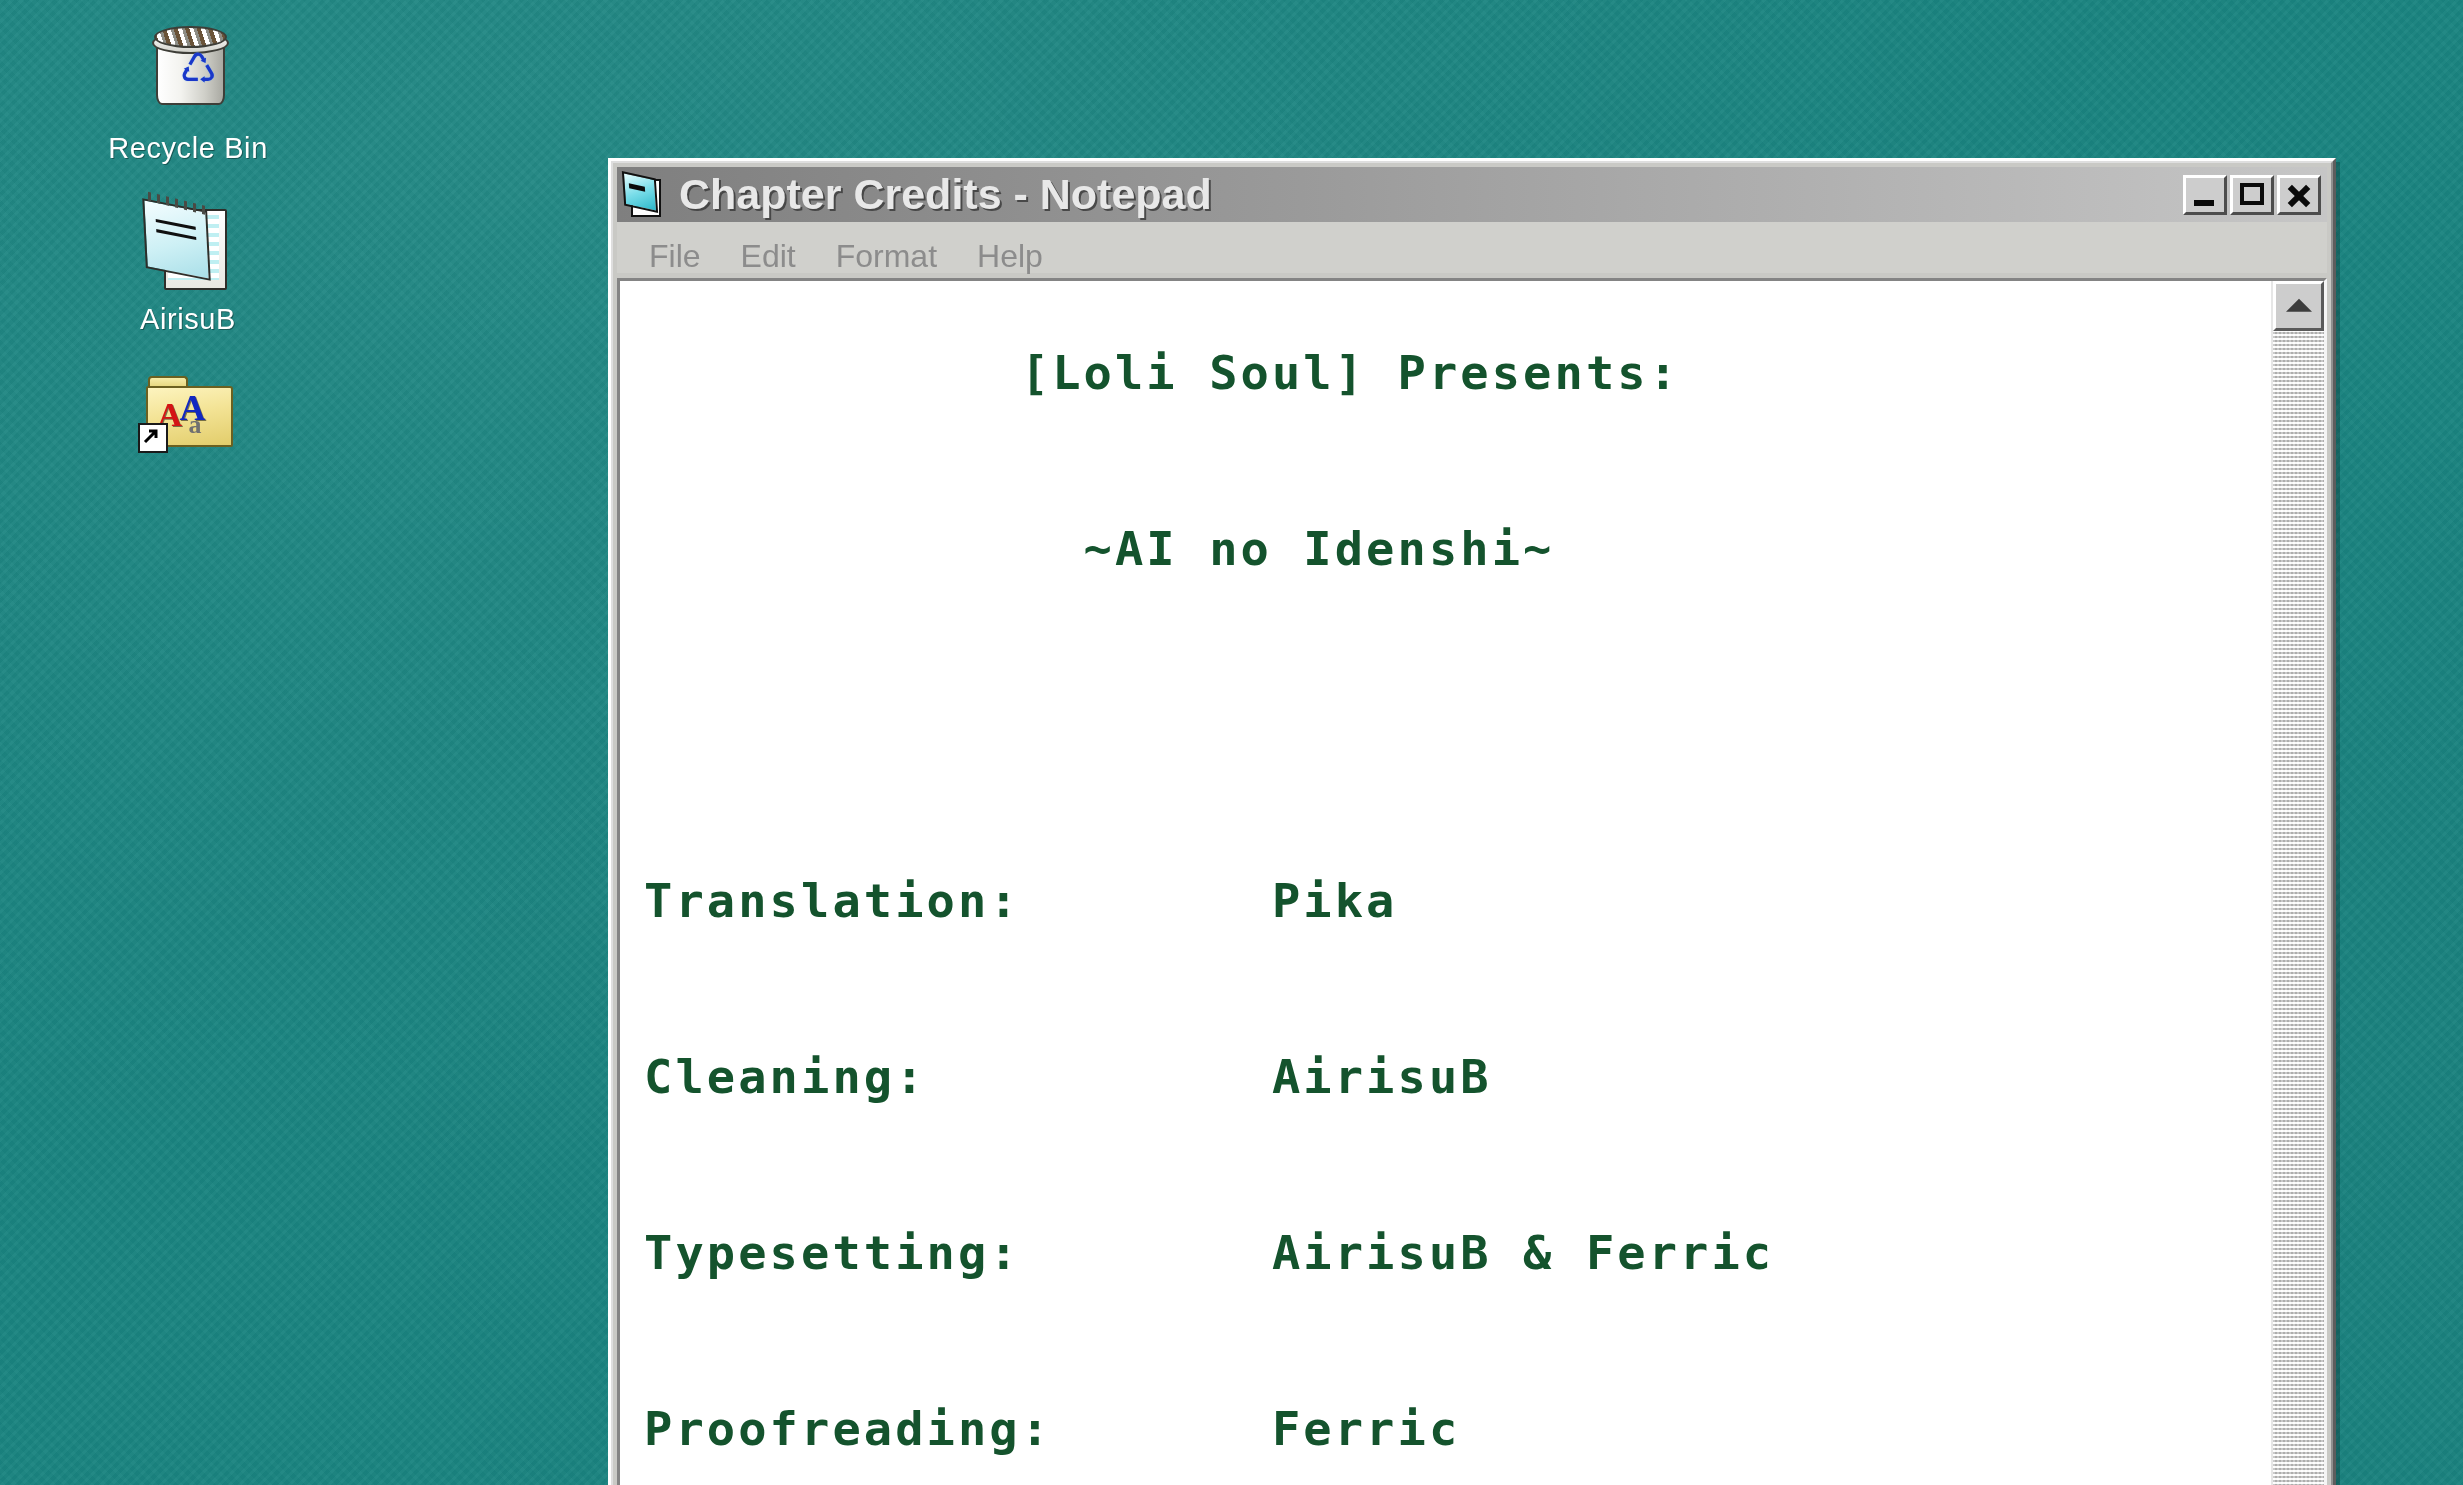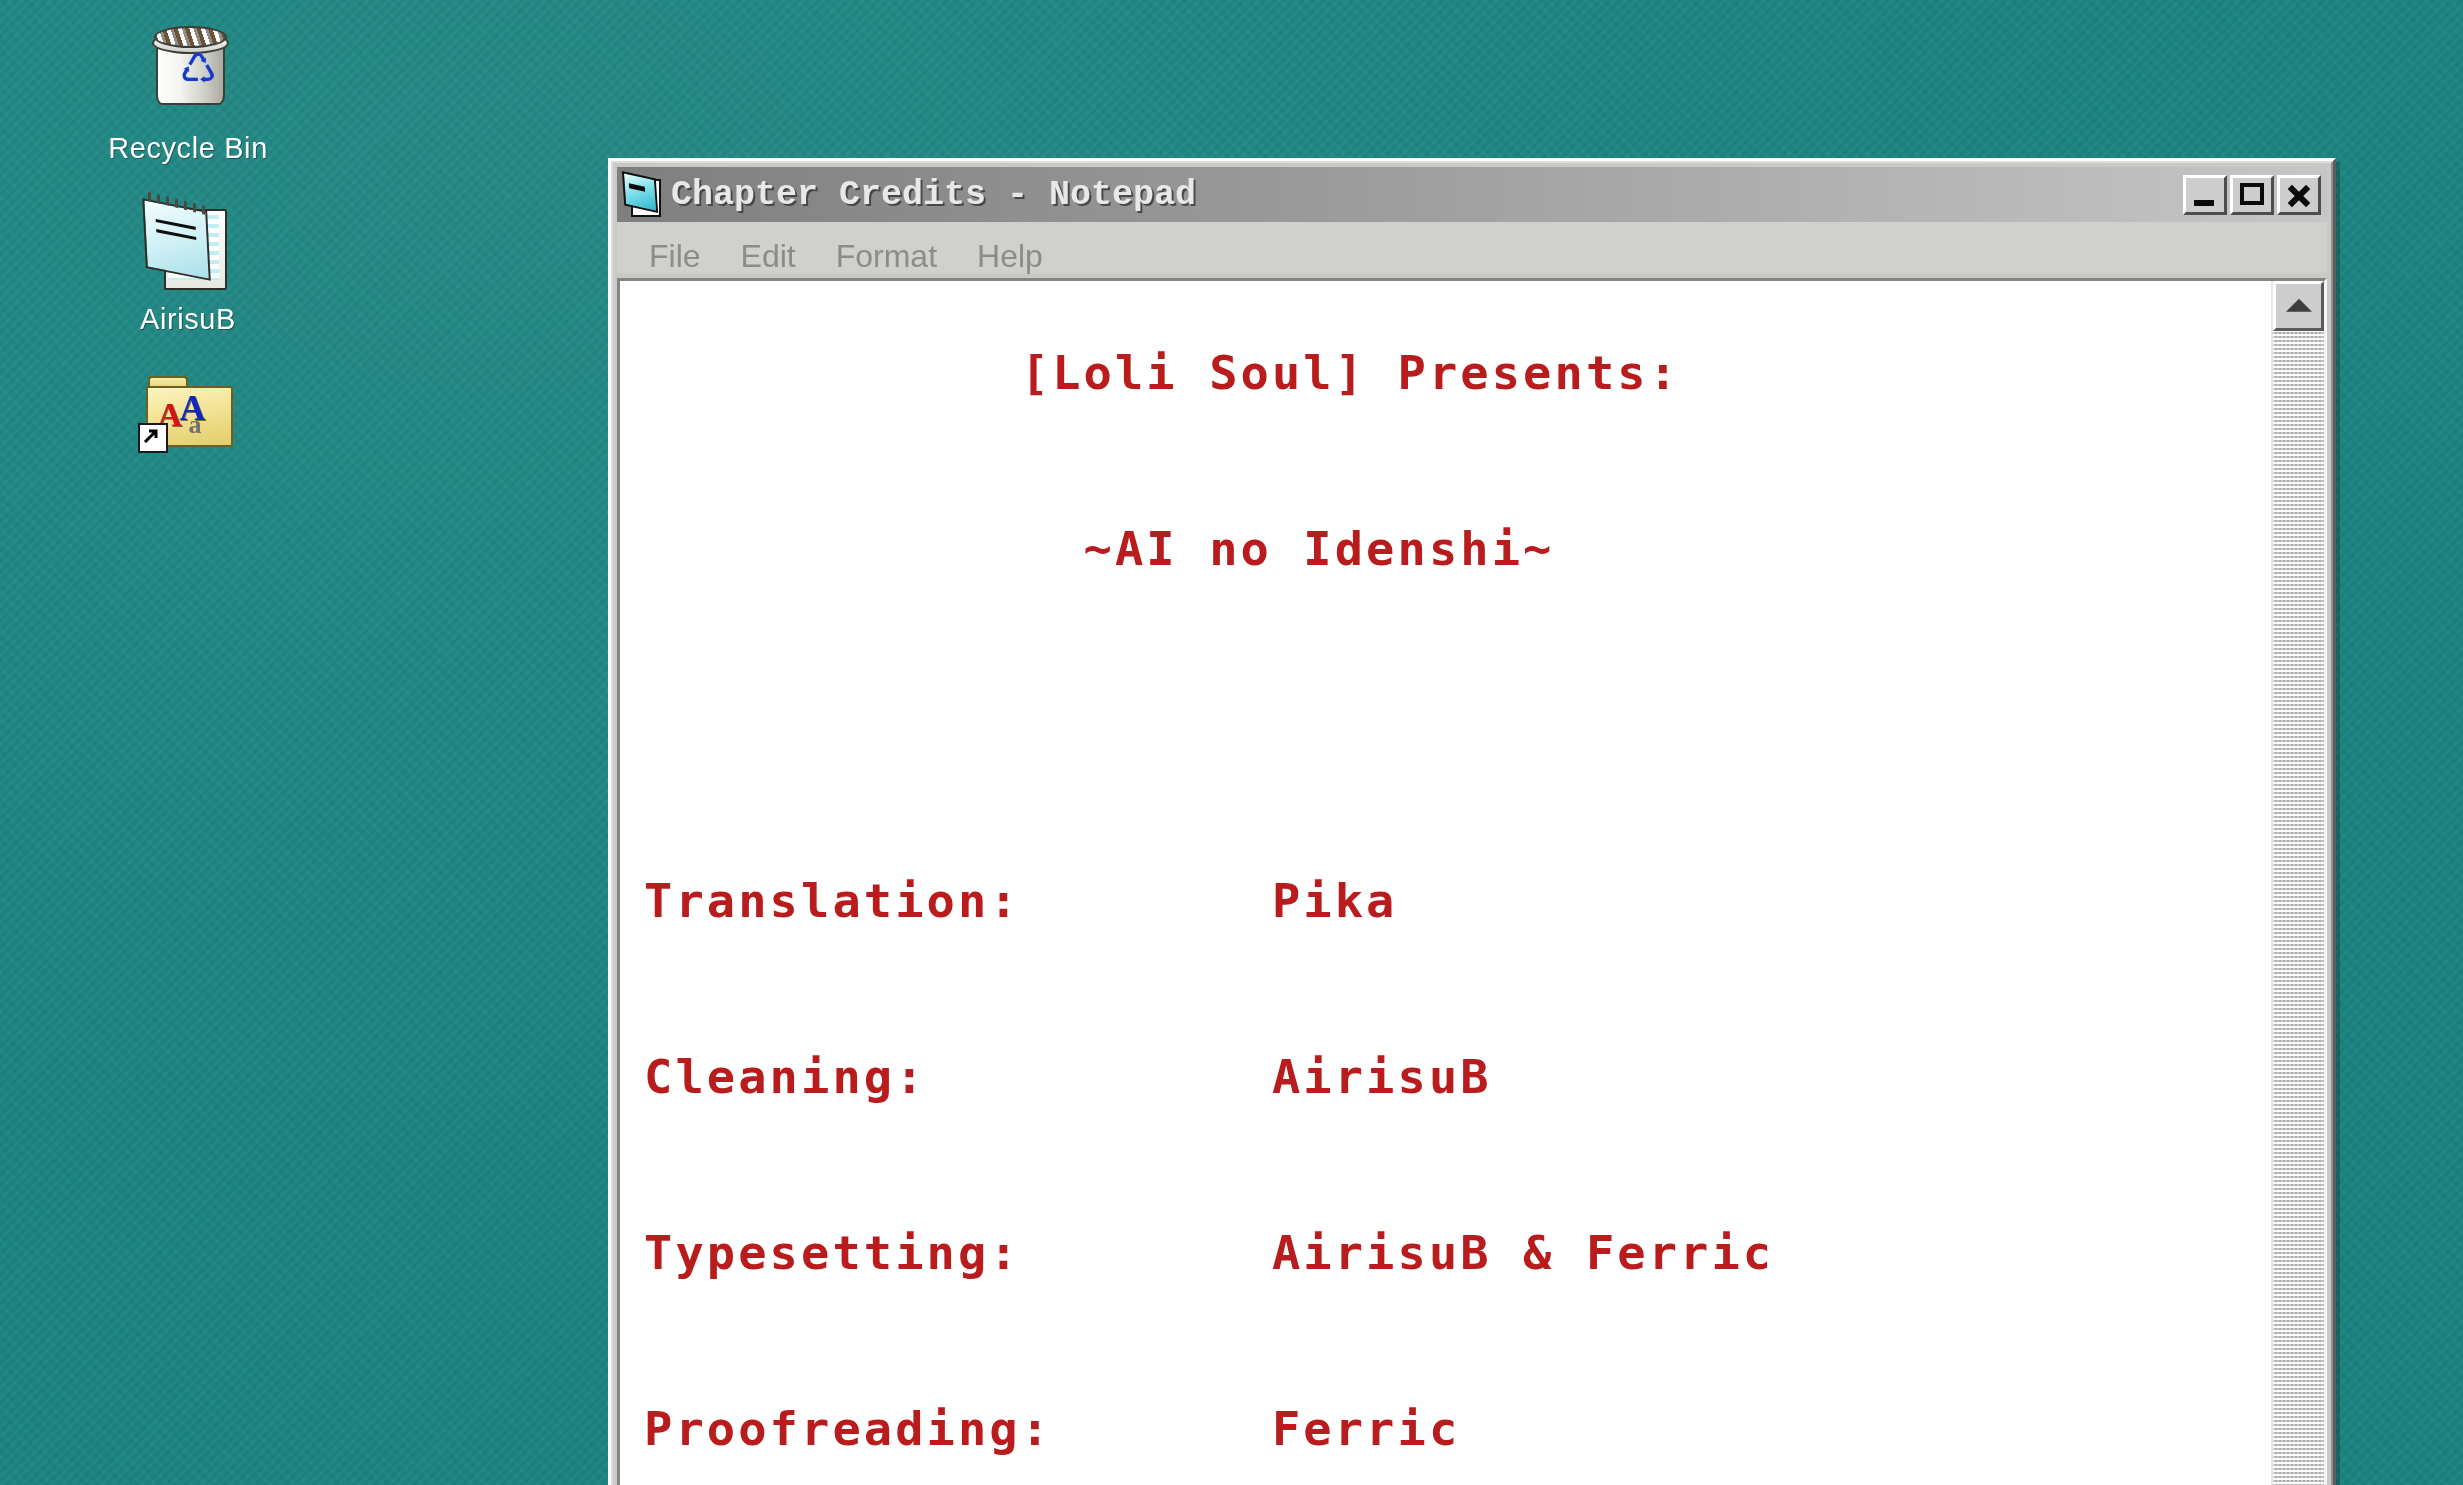--- a/index.html
+++ b/index.html
@@ -244,28 +244,29 @@
   .ti-page {
     position:absolute; left:0px; top:0px; width:30px; height:30px;
     background: linear-gradient(150deg,#e8feff 0%,#79dde9 50%,#2bb6c9 100%);
     border:2px solid #111; transform: skewY(16deg) rotate(-4deg);
   }
   .ti-bar {
     position:absolute; left:6px; top:10px; width:16px; height:5px; background:#0c0c0c;
     transform: skewY(16deg) rotate(-4deg);
   }
   #title-text {
-    font-size: 35px;
+    font-size: 43px;
     font-weight: bold;
     color: #e8e8e8;
     text-shadow: 2px 2px 0 rgba(60,60,60,0.85);
     letter-spacing: 0px;
     white-space: nowrap;
-    font-family: Liberation Mono, monospace;
+    font-family: Liberation Sans, sans-serif;
     flex: 1;
+    margin-left: 8px;
   }
   #title-buttons { display:flex; gap:3px; align-items:center; padding-right:2px; }
   .tbtn {
     width: 44px; height: 40px;
     background: #cdcdcd;
     border-top: 3px solid #ffffff;
     border-left: 3px solid #ffffff;
     border-right: 3px solid #4d4d4d;
     border-bottom: 3px solid #4d4d4d;
     position: relative; box-sizing: border-box; cursor: default;
@@ -316,21 +317,21 @@
     background: #ffffff;
     padding: 48px 0 0 24px;
     overflow: hidden;
     box-sizing: border-box;
   }
   #text-content {
     font-family: "DejaVu Sans Mono", "Liberation Mono", monospace;
     font-weight: bold;
     font-size: 47px;
     line-height: 88px;
-    color: #b91c1c;
+    color: #14532d;
     white-space: pre;
     letter-spacing: 3.1px;
     margin: 0;
   }
   #scrollbar {
     width: 51px;
     flex: none;
     background: #c9c9c5;
     border-left: 2px solid #e6e6e6;
     display: flex;

